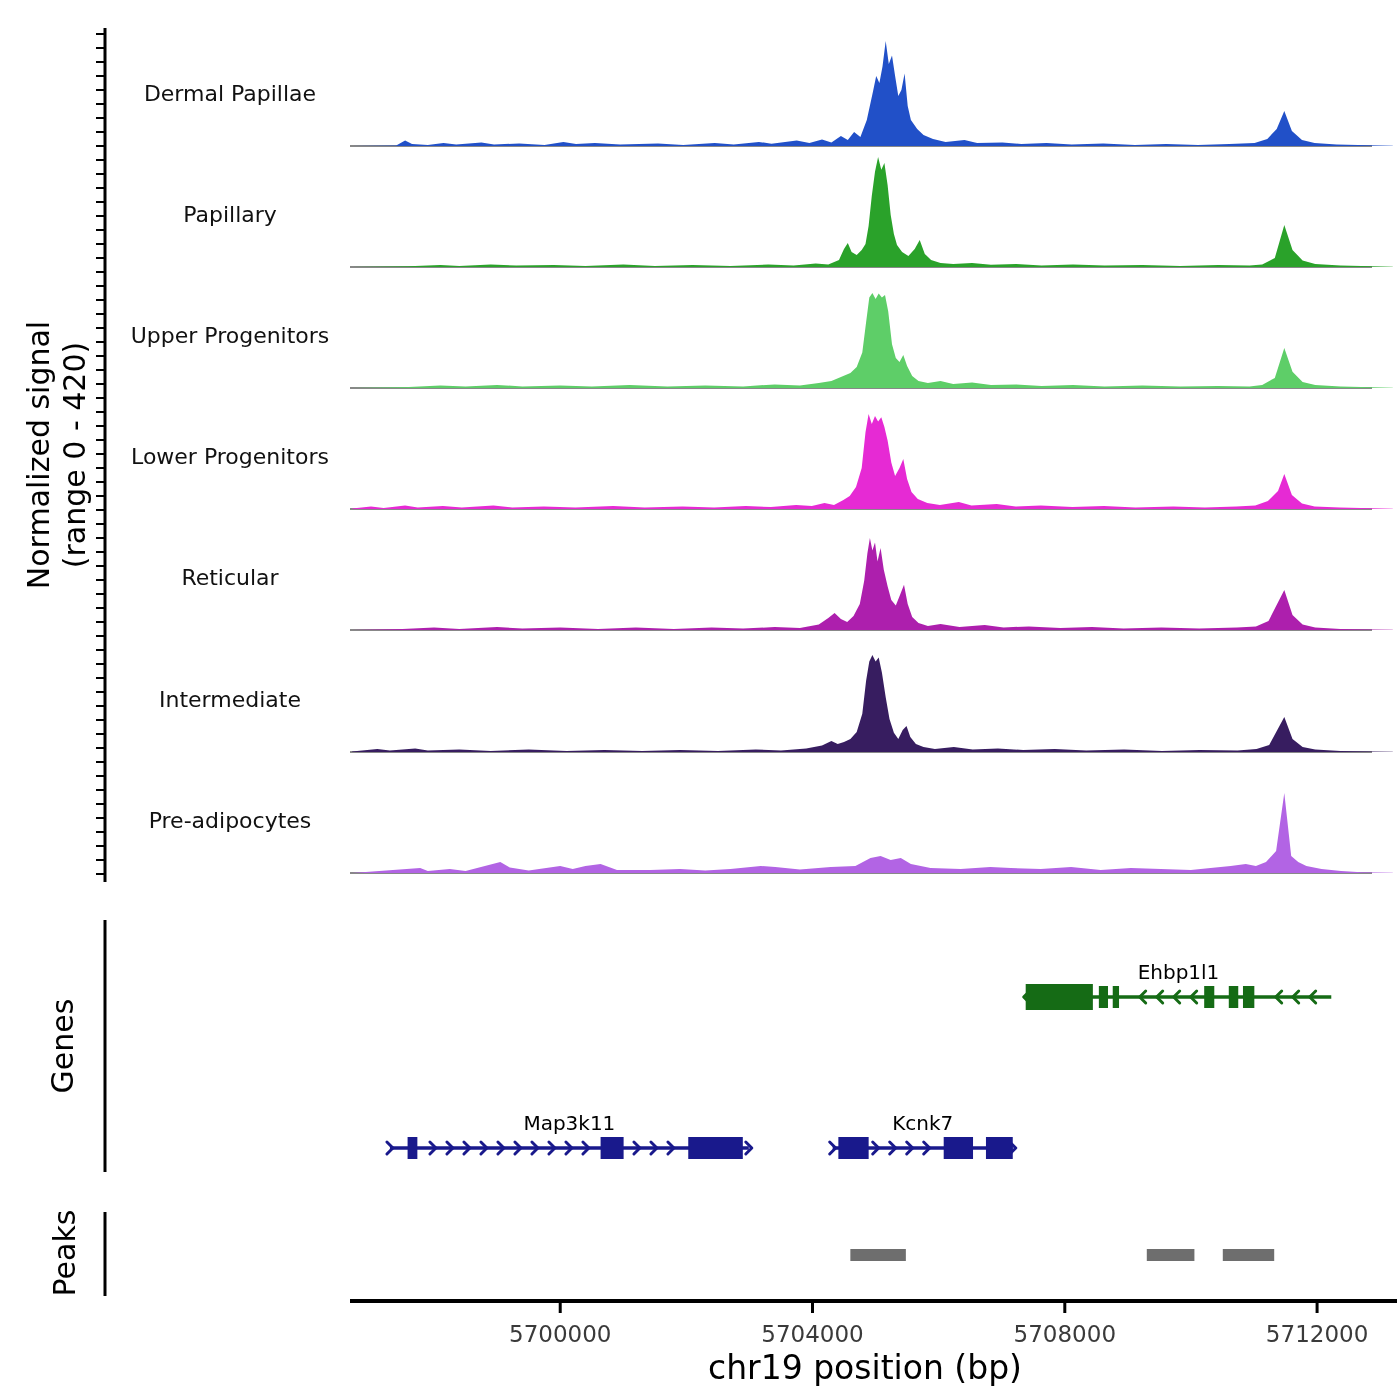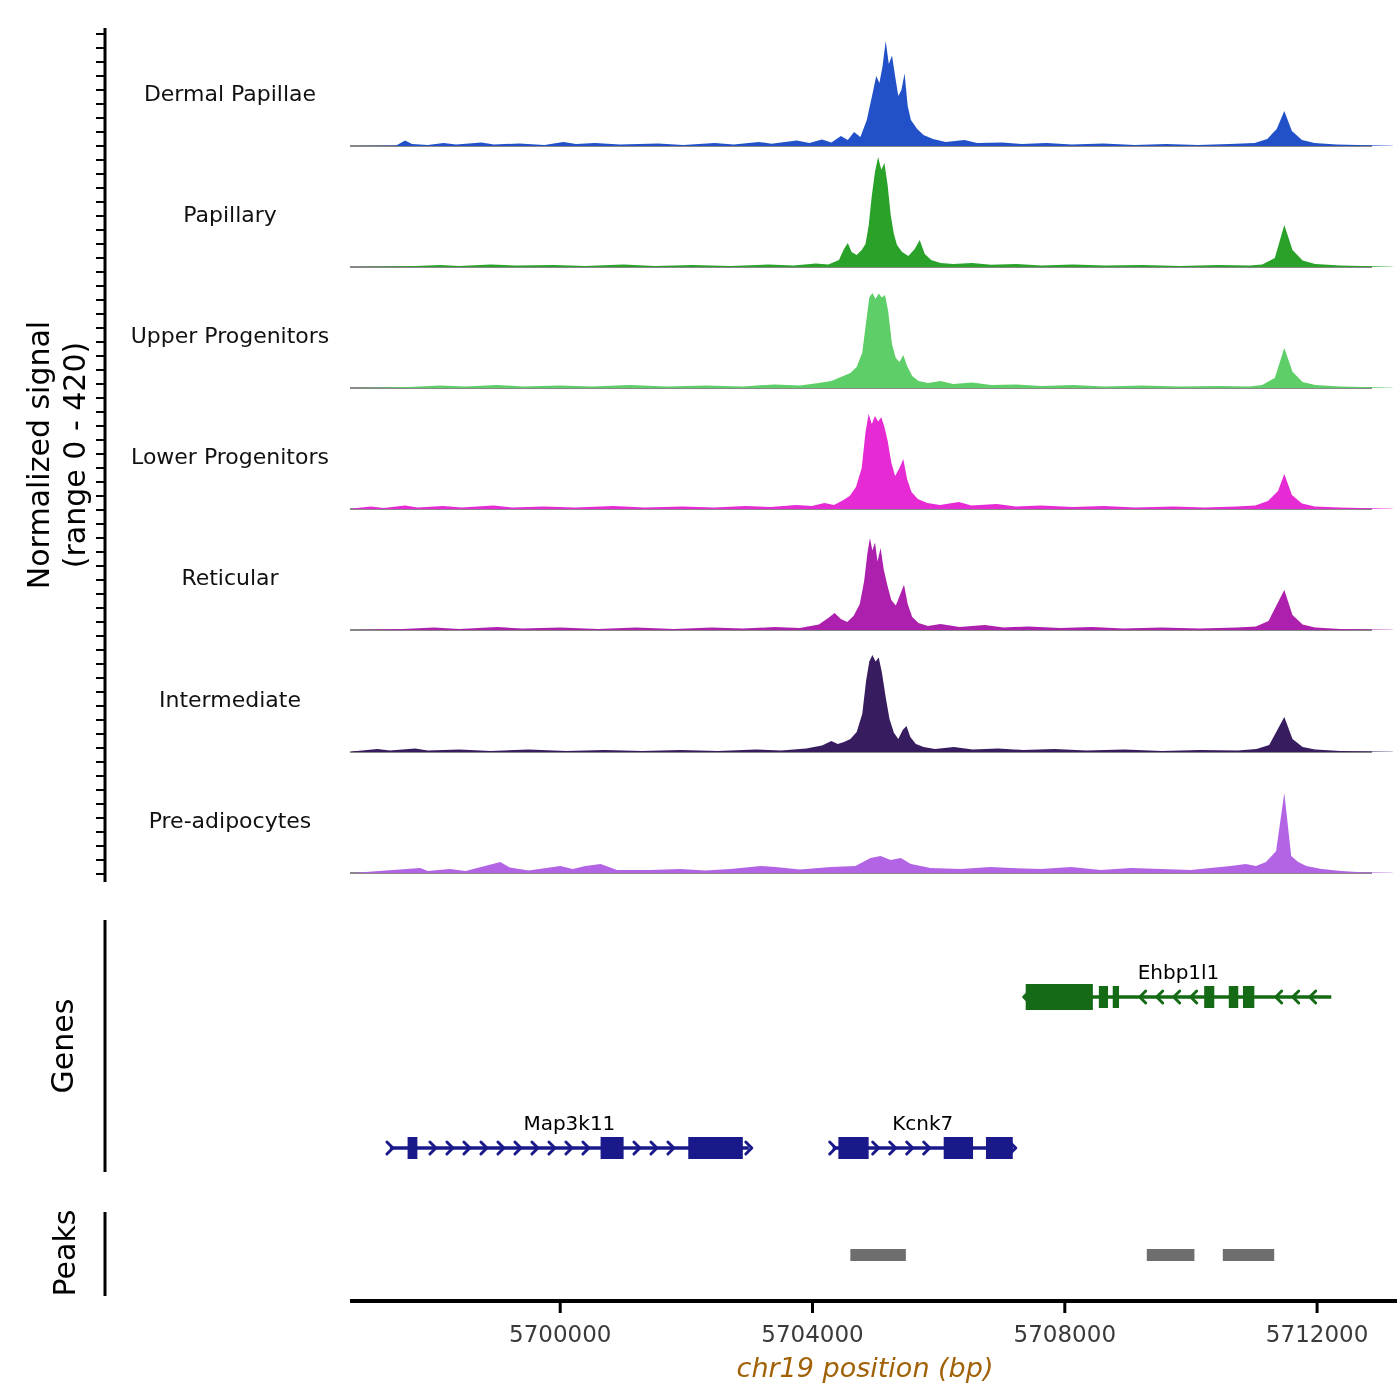--- a/index.html
+++ b/index.html
@@ -11,21 +11,21 @@
   .rot-label{
     position:absolute;transform:translate(-50%,-50%) rotate(-90deg);
     color:#000;white-space:nowrap;text-align:center;
   }
   .ylabel{left:57px;top:455px;font-size:30px;line-height:36px;}
   .ylabel span{display:block;}
   .side-genes{left:62px;top:1046px;font-size:30px;}
   .side-peaks{left:64px;top:1253px;font-size:30px;}
   .xlabel{
     position:absolute;left:865px;top:1367px;transform:translate(-50%,-50%);
-    font-size:27px;color:#a16207;white-space:nowrap;font-style:italic;
+    font-size:33px;color:#000000;white-space:nowrap;
   }
 </style>
 </head>
 <body>
 
 <div class="figure">
   <svg id="plot-svg" width="1400" height="1400" viewBox="0 0 1400 1400">
       <line x1="105" y1="28" x2="105" y2="882" stroke="#000000" stroke-width="3"></line>
       <line x1="96" y1="34" x2="105" y2="34" stroke="#000000" stroke-width="2"></line>
       <line x1="96" y1="48" x2="105" y2="48" stroke="#000000" stroke-width="2"></line>

